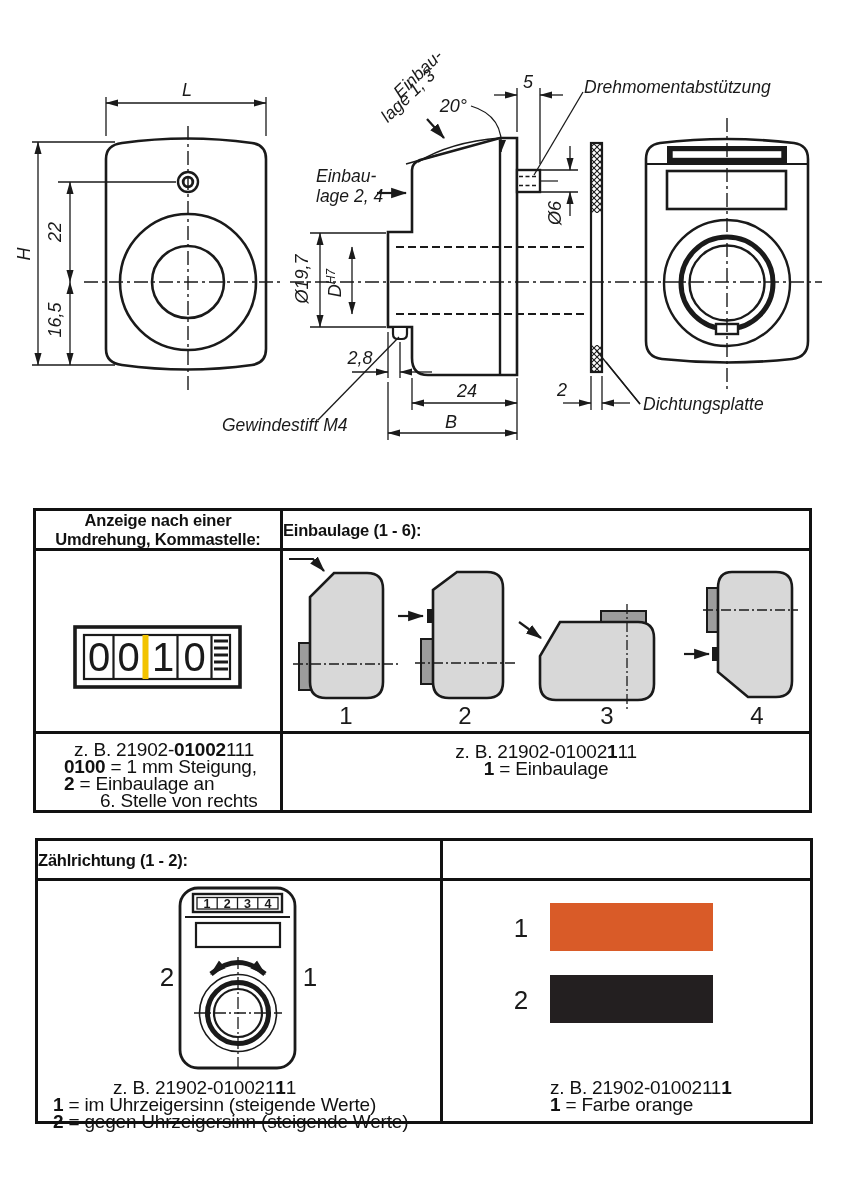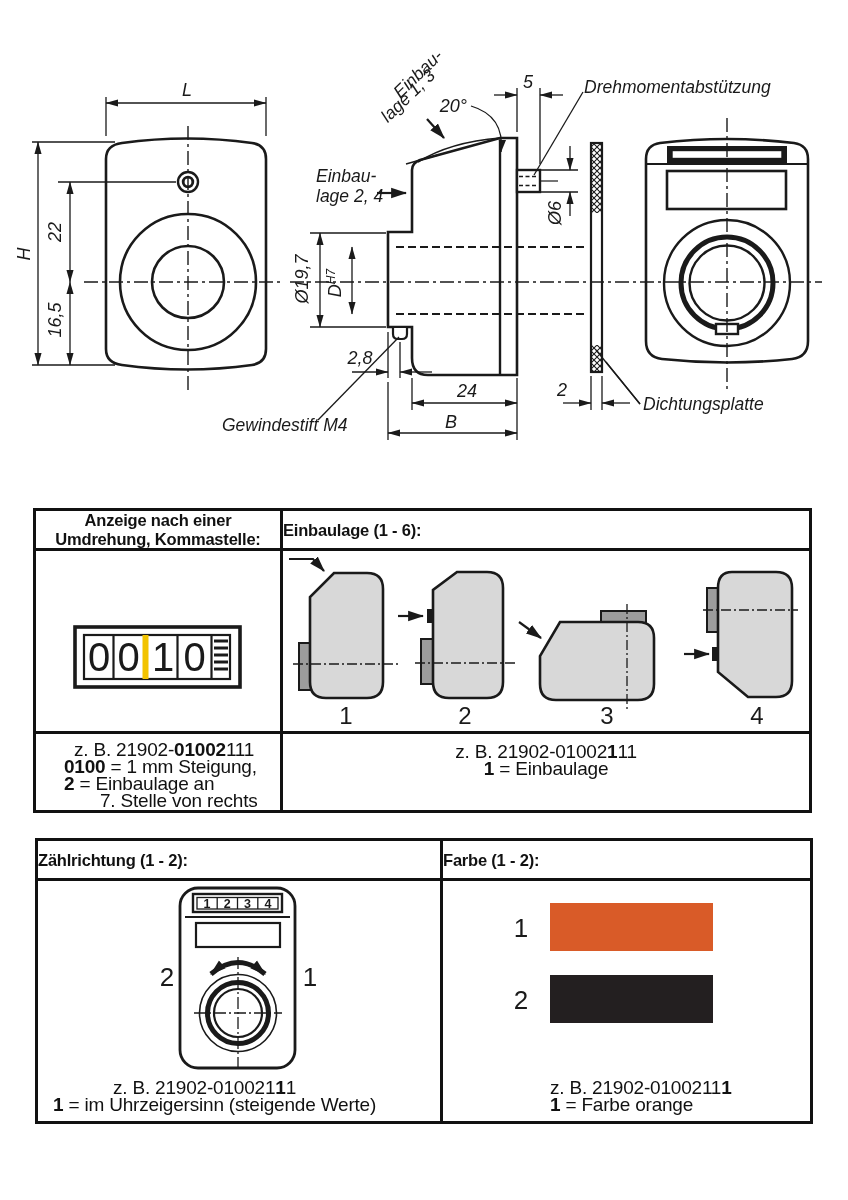--- a/index.html
+++ b/index.html
@@ -36,42 +36,40 @@
       <div>Umdrehung, Kommastelle:</div>
     </div>
     <div class="hcell" style="left:247px;top:0;right:0;height:37px;">
       <div>Einbaulage (1 - 6):</div>
     </div>
 
     <div class="ftxt" style="left:28px;top:230px;width:216px;">
       <div style="padding-left:10px;"><span>z. B. 21902-</span><b>01002</b><span>111</span></div>
       <div><b>0100</b><span> = 1 mm Steigung,</span></div>
       <div><b>2</b><span> = Einbaulage an</span></div>
-      <div style="padding-left:36px;">7. Stelle von rechts</div>
+      <div style="padding-left:36px;">6. Stelle von rechts</div>
     </div>
     <div class="ftxt center" style="left:247px;top:232px;right:0;">
       <div><span>z. B. 21902-01002</span><b>1</b><span>11</span></div>
       <div><b>1</b><span> = Einbaulage</span></div>
     </div>
   </div>
 
   <div class="tbl" style="left:35px;top:838px;width:778px;height:286px;">
     <div class="tline" style="left:402px;top:0;bottom:0;width:3px;"></div>
     <div class="tline" style="left:0;right:0;top:37px;height:3px;"></div>
 
     <div class="hcell" style="left:0;top:0;width:402px;height:37px;">
       <div>Zählrichtung (1 - 2):</div>
     </div>
-    <div class="hcell" style="left:405px;top:0;right:0;height:37px;">
-      <div>Farbe (1 - 2):</div>
-    </div>
 
     <div class="ftxt" style="left:15px;top:238px;width:380px;">
       <div style="padding-left:60px;"><span>z. B.  21902-010021</span><b>1</b><span>1</span></div>
       <div><b>1</b><span> = im Uhrzeigersinn (steigende Werte)</span></div>
+      <div><b>2</b><span> = gegen Uhrzeigersinn (steigende Werte)</span></div>
     </div>
     <div class="ftxt" style="left:512px;top:238px;width:260px;">
       <div><span>z. B. 21902-0100211</span><b>1</b></div>
       <div><b>1</b><span> = Farbe orange</span></div>
     </div>
   </div>
 
   <svg id="lineart" width="848" height="1200" viewBox="0 0 848 1200">
     <defs>
       <marker id="arr" viewBox="0 0 12 8" markerWidth="13" markerHeight="9" refX="11.5" refY="4" orient="auto" markerUnits="userSpaceOnUse">

